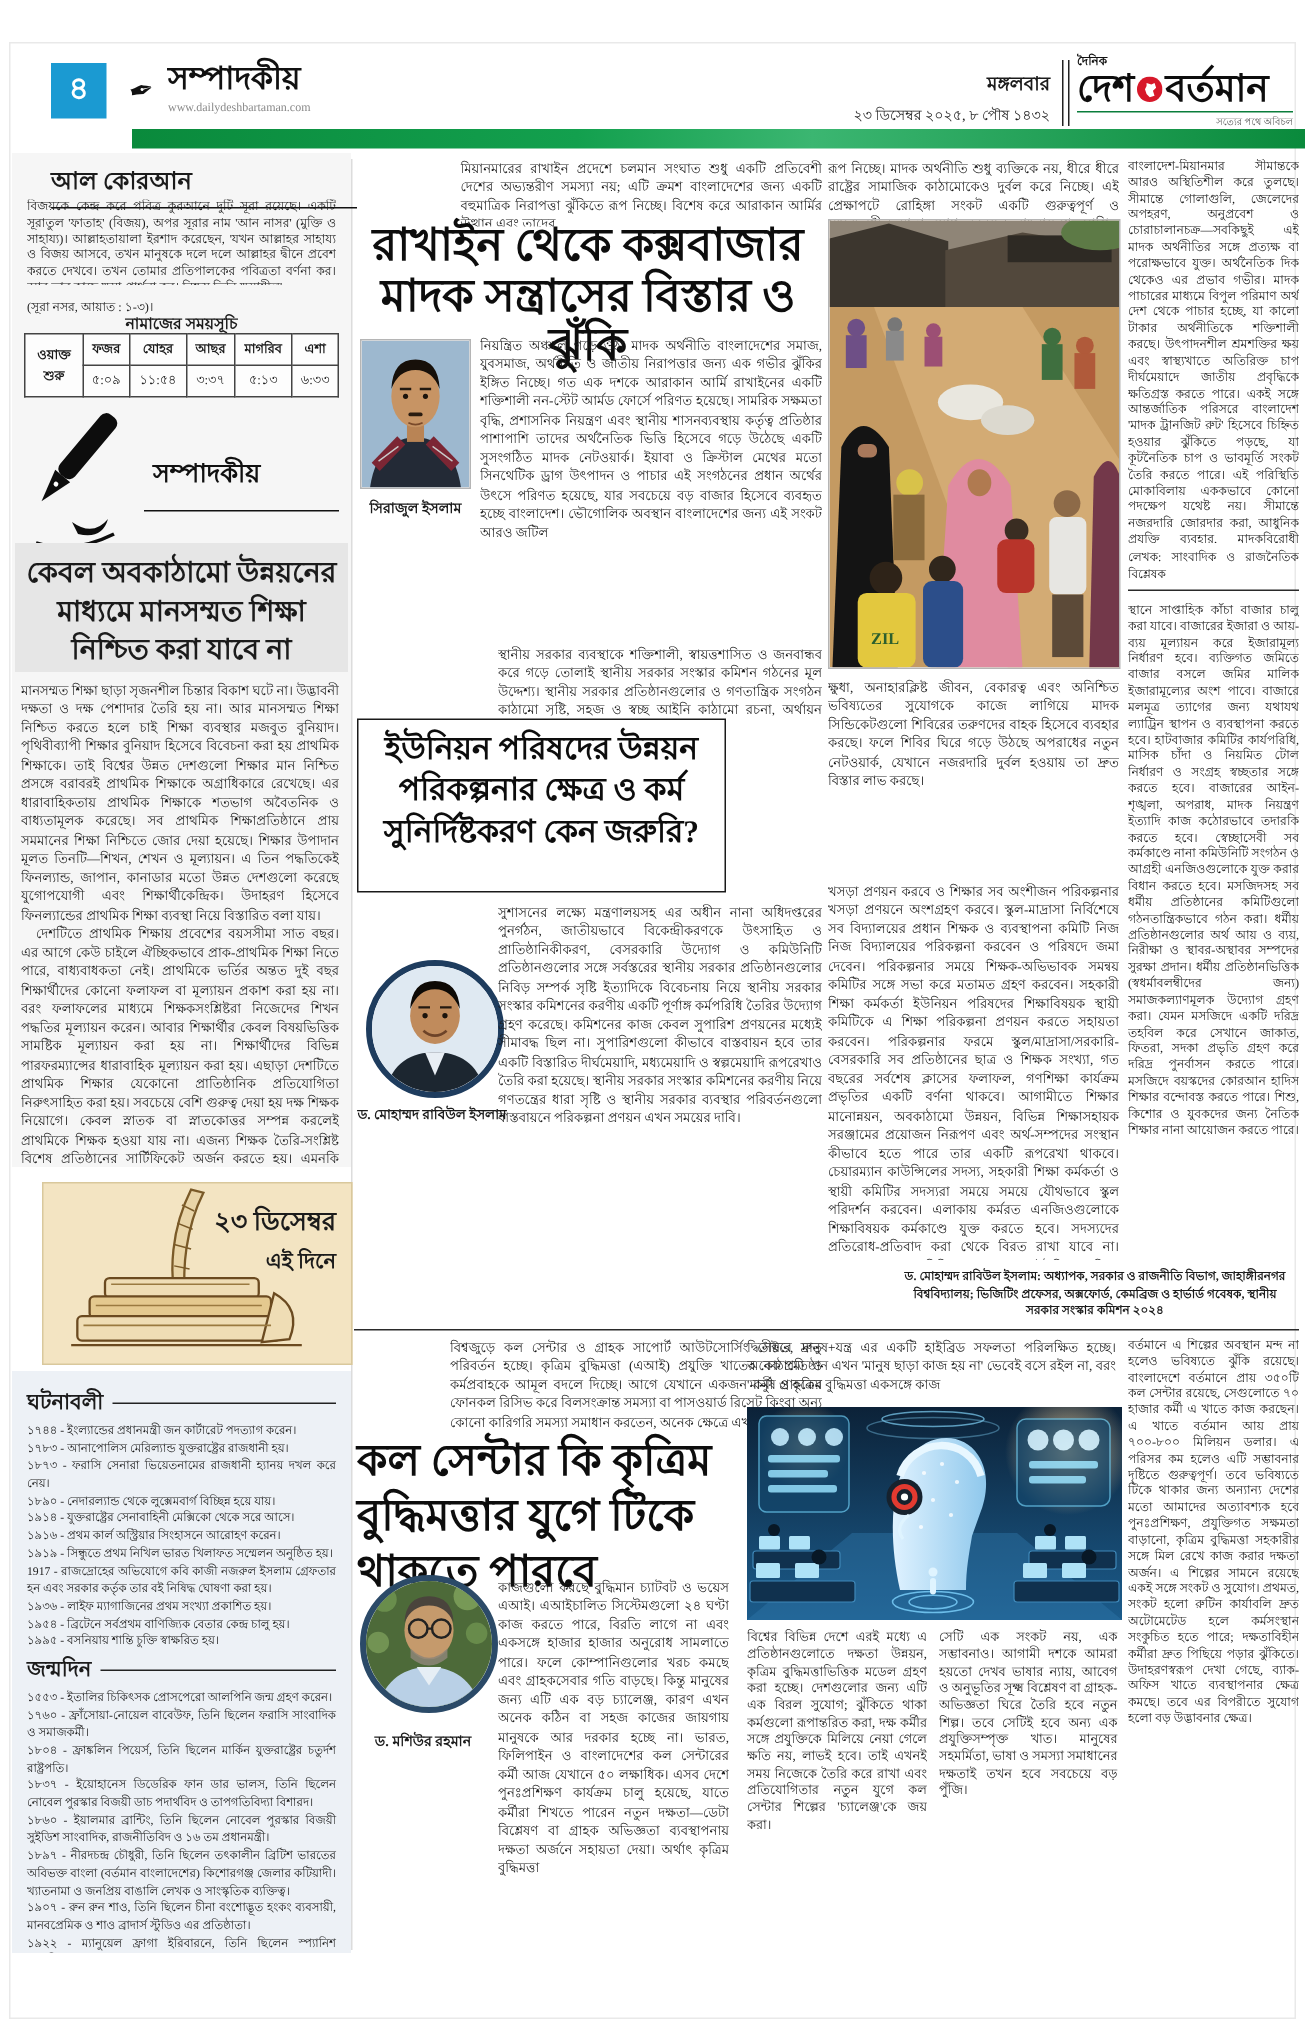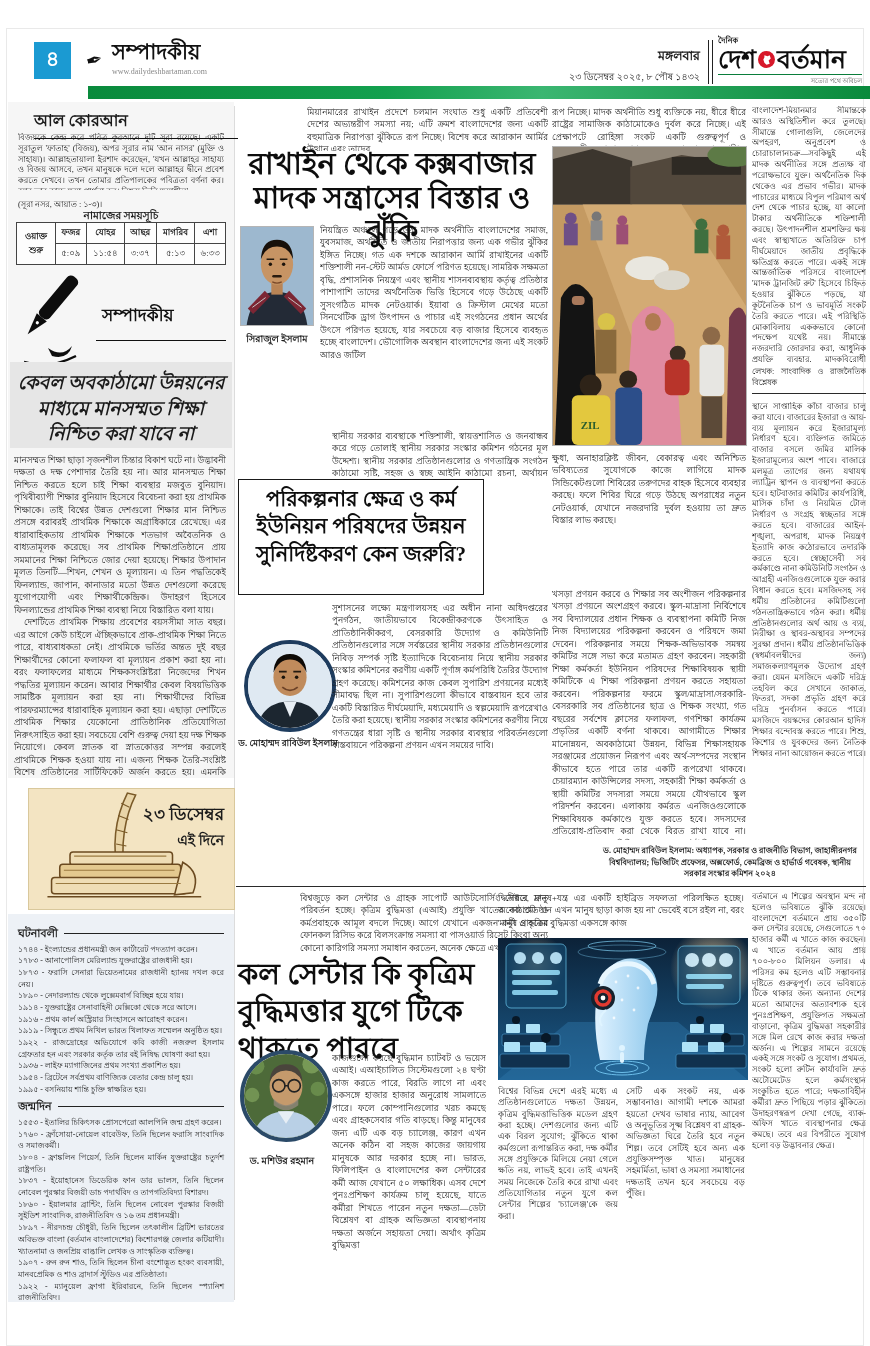--- a/index.html
+++ b/index.html
@@ -25,28 +25,28 @@
   .qtitle{font-size:16px;font-weight:bold;border-bottom:1.6px solid #111;padding-bottom:3px;margin-left:16px;}
   .btxt{font-size:8.8px;line-height:1.42;text-align:justify;overflow:hidden;}
   .btxt-sm{font-size:8.2px;line-height:1.32;text-align:justify;overflow:hidden;}
   .refline{display:flex;align-items:flex-start;gap:5px;font-size:8.2px;flex-direction:column;}
   .refline .dash{flex:1;border-top:1px solid #333;}
   .ptitle{font-size:10.5px;font-weight:bold;text-align:center;}
   table.ptab{border-collapse:collapse;width:100%;background:#fdfdfd;}
   table.ptab td{border:1px solid #444;font-size:8.6px;text-align:center;padding:3px 1px;}
   table.ptab td.hd{font-weight:bold;}
   .emblabel{font-size:17px;font-weight:600;color:#111;}
-  .edhead{background:#e6e6e6;font-size:19px;font-weight:bold;text-align:center;line-height:1.35;padding:8px 6px;overflow:hidden;font-style:italic;}
+  .edhead{background:#e6e6e6;font-size:19px;font-weight:bold;text-align:center;line-height:1.35;padding:8px 6px;overflow:hidden;}
   .edbody p{margin:0;}
   .edbody p + p{text-indent:10px;}
   .tday{background:#f3e4c2;border:1px solid #d9c89c;overflow:hidden;}
   .tday-t1{font-size:17px;font-weight:bold;color:#1b1b1b;}
   .tday-t2{font-size:14px;font-weight:bold;color:#1b1b1b;}
   .evbox{background:#edf1f6;padding:8px 10px;overflow:hidden;font-size:7.8px;line-height:1.5;text-align:justify;box-sizing:border-box;}
-  .lsthead{display:flex;align-items:center;gap:6px;font-weight:bold;font-size:11px;margin:3px 0 2px 0;}
+  .lsthead{display:flex;align-items:center;gap:6px;font-weight:bold;font-size:14px;margin:3px 0 2px 0;}
   .lsthead::after{content:"";flex:1;border-top:1.4px solid #222;}
   
   .h1a{font-size:30px;font-weight:bold;text-align:center;line-height:1.12;color:#0d0d0d;}
   .h2a{font-size:21px;font-weight:bold;text-align:center;line-height:1.3;color:#0d0d0d;}
   .h3a{font-size:29px;font-weight:bold;line-height:1.28;color:#0d0d0d;}
   .hbox{border:1.3px solid #1a1a1a;padding:6px 4px;box-sizing:border-box;overflow:hidden;}
   .aname{font-size:9.5px;font-weight:bold;text-align:center;}
   .credit{font-size:8px;line-height:1.4;text-align:justify;overflow:hidden;}
   .credit-c{font-size:8px;font-weight:bold;line-height:1.45;text-align:center;overflow:hidden;}
   .rule{border-top:1.1px solid #2a2a2a;height:0;}
@@ -161,21 +161,21 @@
         <span>ঘটনাবলী</span>
       </div>
     <div>
         <div>১৭৪৪ - ইংল্যান্ডের প্রধানমন্ত্রী জন কার্টারেট পদত্যাগ করেন।</div>
         <div>১৭৮৩ - আনাপোলিস মেরিল্যান্ড যুক্তরাষ্ট্রের রাজধানী হয়।</div>
         <div>১৮৭৩ - ফরাসি সেনারা ভিয়েতনামের রাজধানী হ্যানয় দখল করে নেয়।</div>
         <div>১৮৯০ - নেদারল্যান্ড থেকে লুক্সেমবার্গ বিচ্ছিন্ন হয়ে যায়।</div>
         <div>১৯১৪ - যুক্তরাষ্ট্রের সেনাবাহিনী মেক্সিকো থেকে সরে আসে।</div>
         <div>১৯১৬ - প্রথম কার্ল অস্ট্রিয়ার সিংহাসনে আরোহণ করেন।</div>
         <div>১৯১৯ - সিন্ধুতে প্রথম নিখিল ভারত খিলাফত সম্মেলন অনুষ্ঠিত হয়।</div>
-        <div>১৯২২ - রাজদ্রোহের অভিযোগে কবি কাজী নজরুল ইসলাম গ্রেফতার হন এবং সরকার কর্তৃক তার বই নিষিদ্ধ ঘোষণা করা হয়।</div>
+        <div>1917 - রাজদ্রোহের অভিযোগে কবি কাজী নজরুল ইসলাম গ্রেফতার হন এবং সরকার কর্তৃক তার বই নিষিদ্ধ ঘোষণা করা হয়।</div>
         <div>১৯৩৬ - লাইফ ম্যাগাজিনের প্রথম সংখ্যা প্রকাশিত হয়।</div>
         <div>১৯৫৪ - ব্রিটেনে সর্বপ্রথম বাণিজ্যিক বেতার কেন্দ্র চালু হয়।</div>
         <div>১৯৯৫ - বসনিয়ায় শান্তি চুক্তি স্বাক্ষরিত হয়।</div>
       </div>
     <div class="lsthead">
         <span>জন্মদিন</span>
       </div>
     <div>
         <div>১৫৫৩ - ইতালির চিকিৎসক প্রোসপেরো আলপিনি জন্ম গ্রহণ করেন।</div>
         <div>১৭৬০ - ফ্রাঁসোয়া-নোয়েল বাবেউফ, তিনি ছিলেন ফরাসি সাংবাদিক ও সমাজকর্মী।</div>
@@ -260,22 +260,22 @@
         <rect x="19" y="250" width="39" height="50" rx="6" fill="#e3c83e"></rect>
       <text x="28" y="284" font-size="11" font-weight="bold" fill="#2c5f2d">ZIL</text>
       <circle cx="76" cy="234" r="9" fill="#30261c"></circle>
         <rect x="63" y="242" width="27" height="58" rx="6" fill="#2c4e8a"></rect>
     </svg>
   </div>
   <div class="abs btxt" style="left:552px;top:452px;width:194px;height:128px;">ক্ষুধা, অনাহারক্লিষ্ট জীবন, বেকারত্ব এবং অনিশ্চিত ভবিষ্যতের সুযোগকে কাজে লাগিয়ে মাদক সিন্ডিকেটগুলো শিবিরের তরুণদের বাহক হিসেবে ব্যবহার করছে। ফলে শিবির ঘিরে গড়ে উঠছে অপরাধের নতুন নেটওয়ার্ক, যেখানে নজরদারি দুর্বল হওয়ায় তা দ্রুত বিস্তার লাভ করছে।</div>
 
   <div class="abs btxt" style="left:332px;top:430px;width:216px;height:47px;">স্থানীয় সরকার ব্যবস্থাকে শক্তিশালী, স্বায়ত্তশাসিত ও জনবান্ধব করে গড়ে তোলাই স্থানীয় সরকার সংস্কার কমিশন গঠনের মূল উদ্দেশ্য। স্থানীয় সরকার প্রতিষ্ঠানগুলোর ও গণতান্ত্রিক সংগঠন কাঠামো সৃষ্টি, সহজ ও স্বচ্ছ আইনি কাঠামো রচনা, অর্থায়ন ব্যবস্থাকে শক্তিশালীকরণ</div>
   <div class="abs hbox h2a" style="left:238px;top:479px;width:246px;height:116px;">
+    <div>ইউনিয়ন পরিষদের উন্নয়ন</div>
     <div>পরিকল্পনার ক্ষেত্র ও কর্ম</div>
-    <div>ইউনিয়ন পরিষদের উন্নয়ন</div>
     <div>সুনির্দিষ্টকরণ কেন জরুরি?</div>
   </div>
   <div class="abs ring" style="left:244px;top:640px;width:84px;height:84px;">
     <svg viewBox="0 0 76 76" preserveAspectRatio="none">
       <rect width="76" height="76" fill="#dfe9f2"></rect>
       <path d="M8 76 C12 58 24 52 38 52 C52 52 64 58 68 76 Z" fill="#1c2630"></path>
       <path d="M32 52 L38 66 L44 52 Z" fill="#e8eef4"></path>
       <ellipse cx="38" cy="30" rx="15" ry="17" fill="#c08b5c"></ellipse>
       <path d="M23 26 Q24 9 38 9 Q52 9 53 26 Q48 14 38 14 Q28 14 23 26 Z" fill="#0e0a06"></path>
       <circle cx="32" cy="30" r="1.6" fill="#1c140c"></circle>

